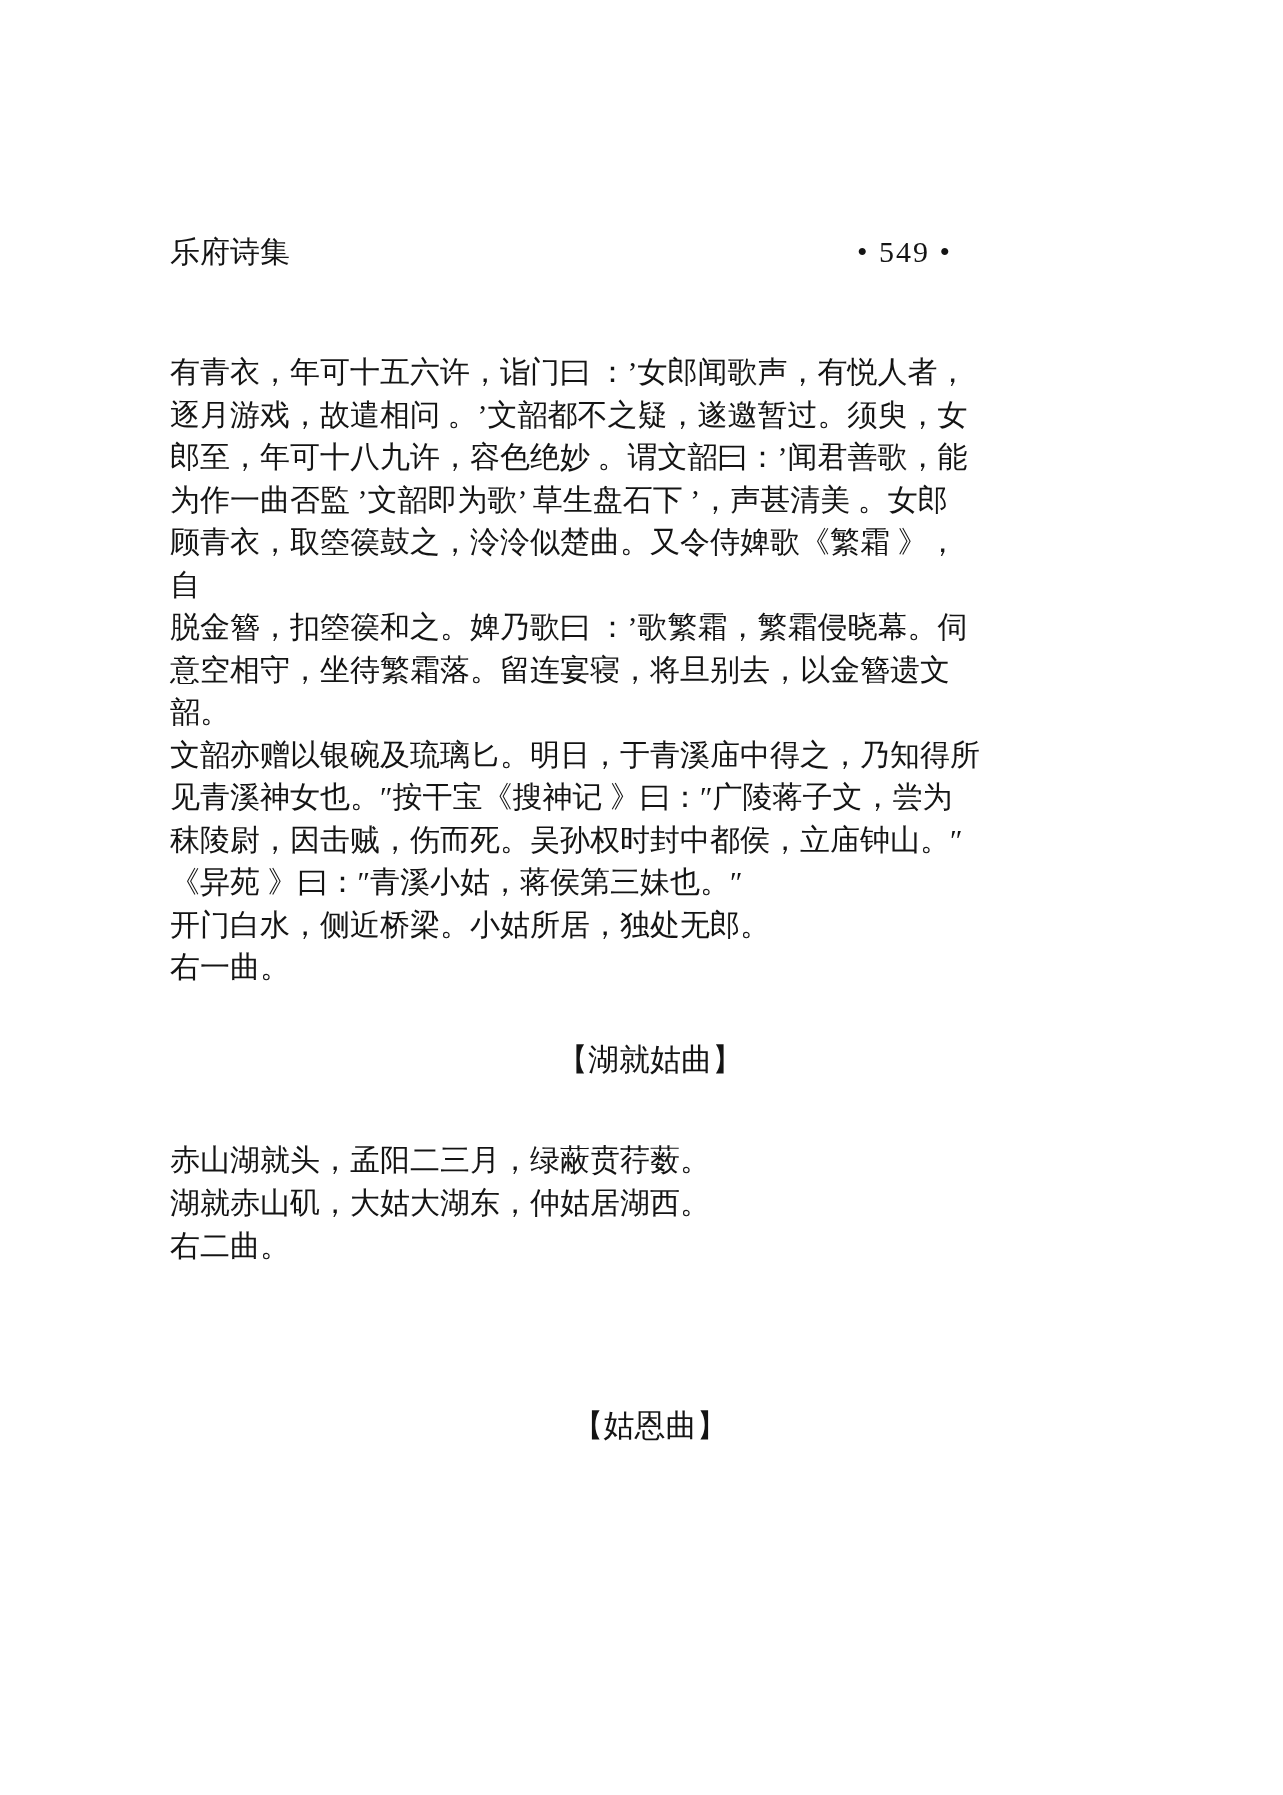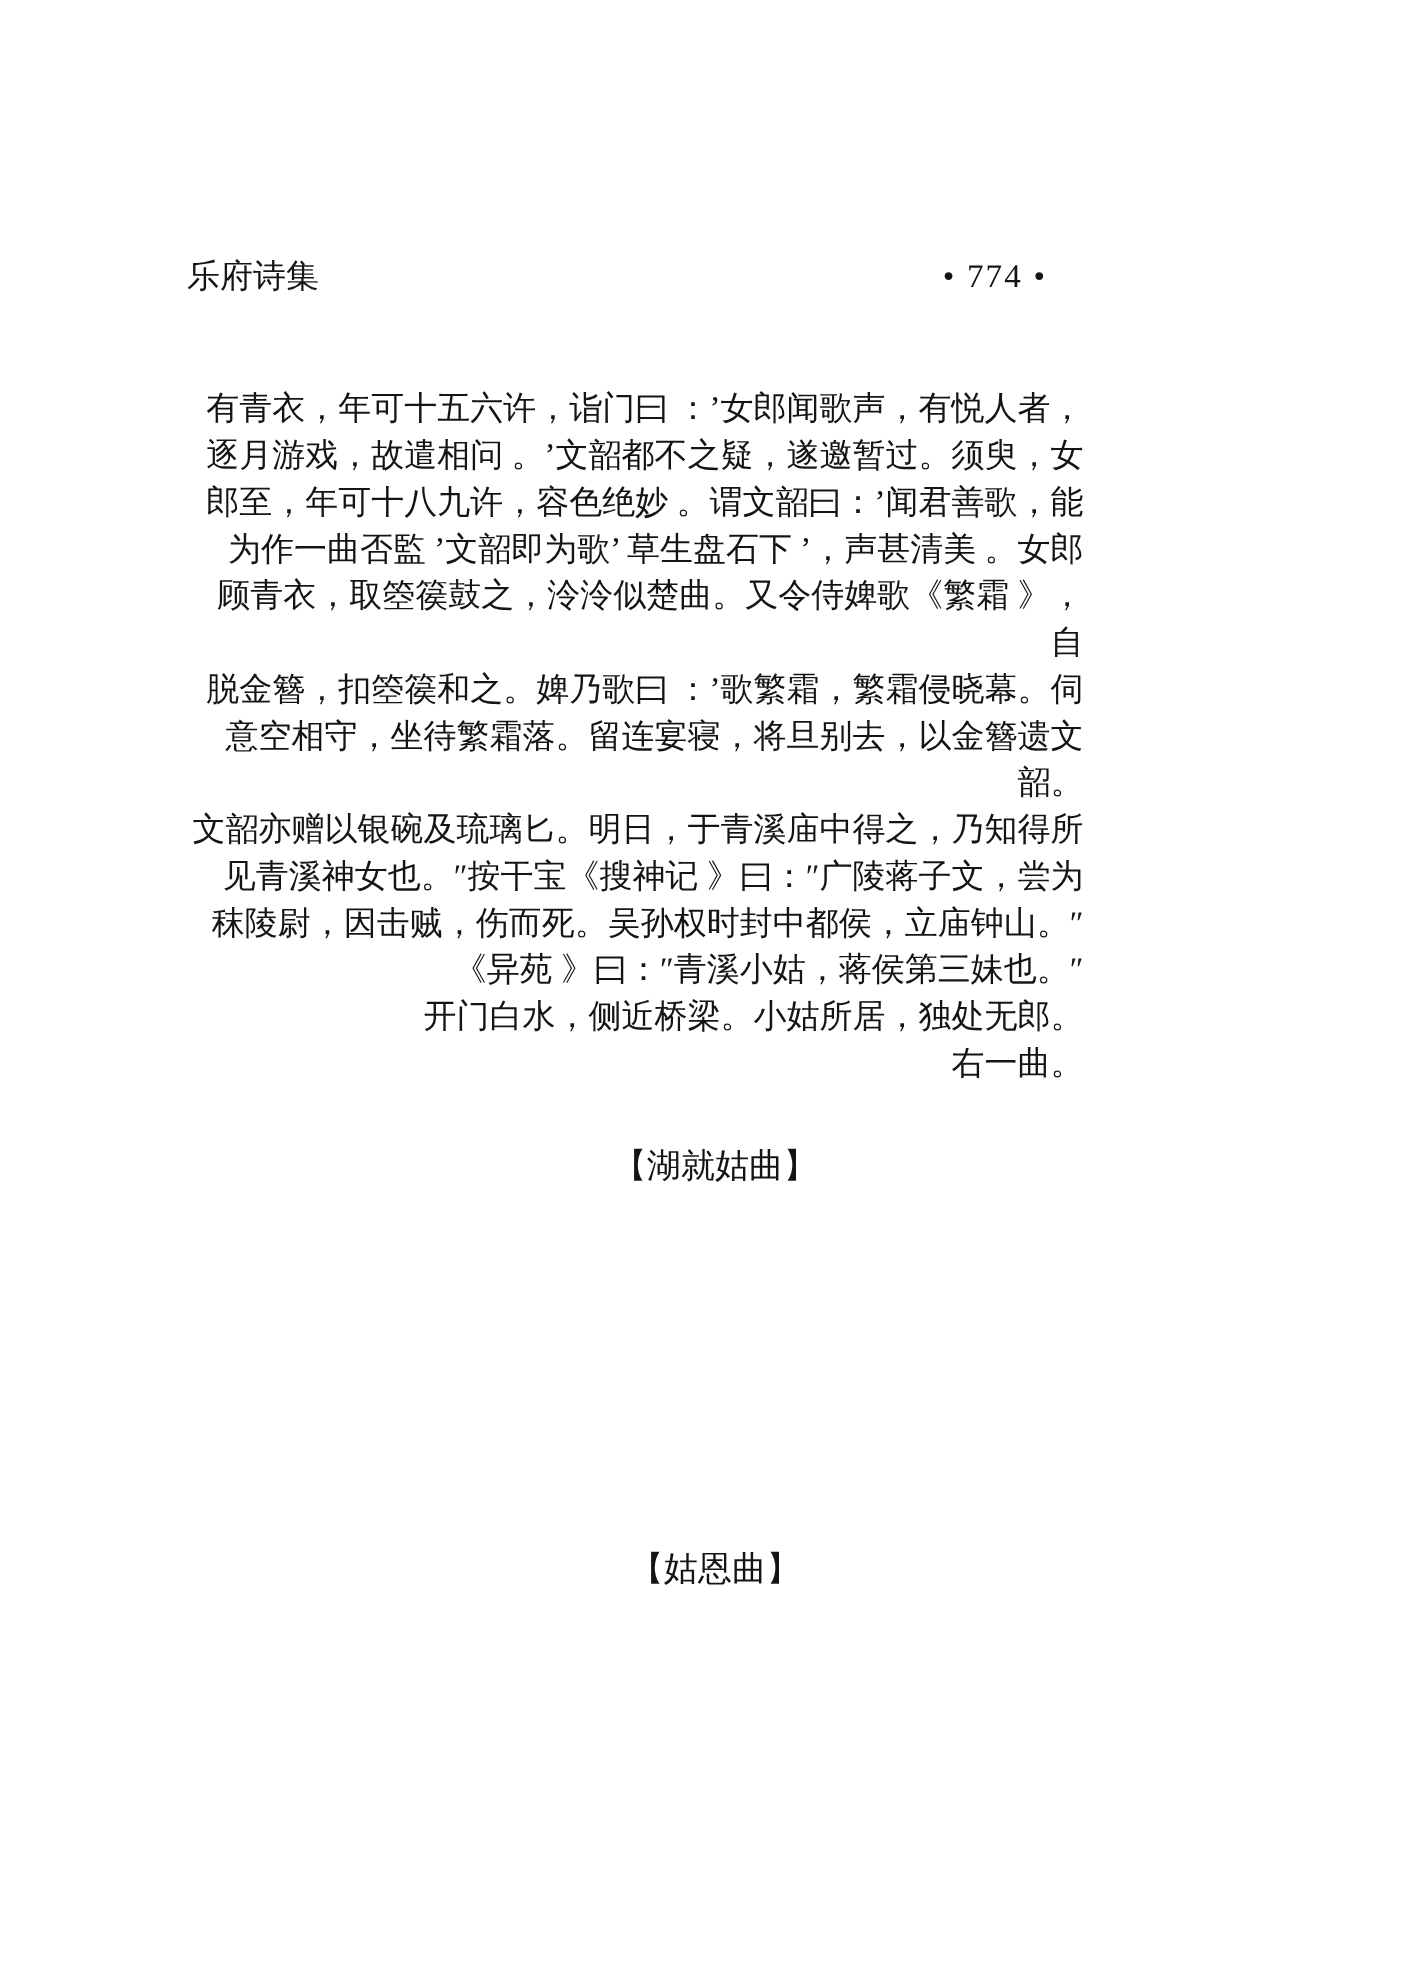--- a/index.html
+++ b/index.html
@@ -31,21 +31,21 @@
     letter-spacing: 2px;
   }
   .body-text {
     position: absolute;
     top: 351px;
     left: 170px;
     width: 815px;
     font-size: 30px;
     line-height: 42.5px;
     white-space: pre-line;
-    text-align: right;
+    text-align: left;
   }
   .section-title {
     position: absolute;
     left: 0;
     width: 1300px;
     margin: 0;
     text-align: center;
     font-weight: normal;
     font-size: 31px;
     line-height: 36px;
@@ -64,36 +64,39 @@
   .poem-1 { top: 1138px; }
   .poem-2 { top: 1492px; }
 </style>
 </head>
 <body>
 
 <div class="page">
 
   <div class="header">
     <span class="book-title">乐府诗集</span>
-    <span class="page-number">• 774 •</span>
+    <span class="page-number">• 549 •</span>
   </div>
 
   <div class="body-text">有青衣，年可十五六许，诣门曰 ：’女郎闻歌声，有悦人者，
 逐月游戏，故遣相问 。’文韶都不之疑，遂邀暂过。须臾，女
 郎至，年可十八九许，容色绝妙 。谓文韶曰：’闻君善歌，能
 为作一曲否監 ’文韶即为歌’ 草生盘石下 ’，声甚清美 。女郎
 顾青衣，取箜篌鼓之，泠泠似楚曲。又令侍婢歌《繁霜 》，自
 脱金簪，扣箜篌和之。婢乃歌曰 ：’歌繁霜，繁霜侵晓幕。伺
 意空相守，坐待繁霜落。留连宴寝，将旦别去，以金簪遗文韶。
 文韶亦赠以银碗及琉璃匕。明日，于青溪庙中得之，乃知得所
 见青溪神女也。″按干宝《搜神记 》曰：″广陵蒋子文，尝为
 秣陵尉，因击贼，伤而死。吴孙权时封中都侯，立庙钟山。″
 《异苑 》曰：″青溪小姑，蒋侯第三妹也。″
 开门白水，侧近桥梁。小姑所居，独处无郎。
 右一曲。</div>
 
   <h2 class="section-title title-1">【湖就姑曲】</h2>
 
+  <div class="poem poem-1">赤山湖就头，孟阳二三月，绿蔽贲荇薮。
+湖就赤山矶，大姑大湖东，仲姑居湖西。
+右二曲。</div>
 
   <h2 class="section-title title-2">【姑恩曲】</h2>
 
 
 </div>
 
 </body></html>

